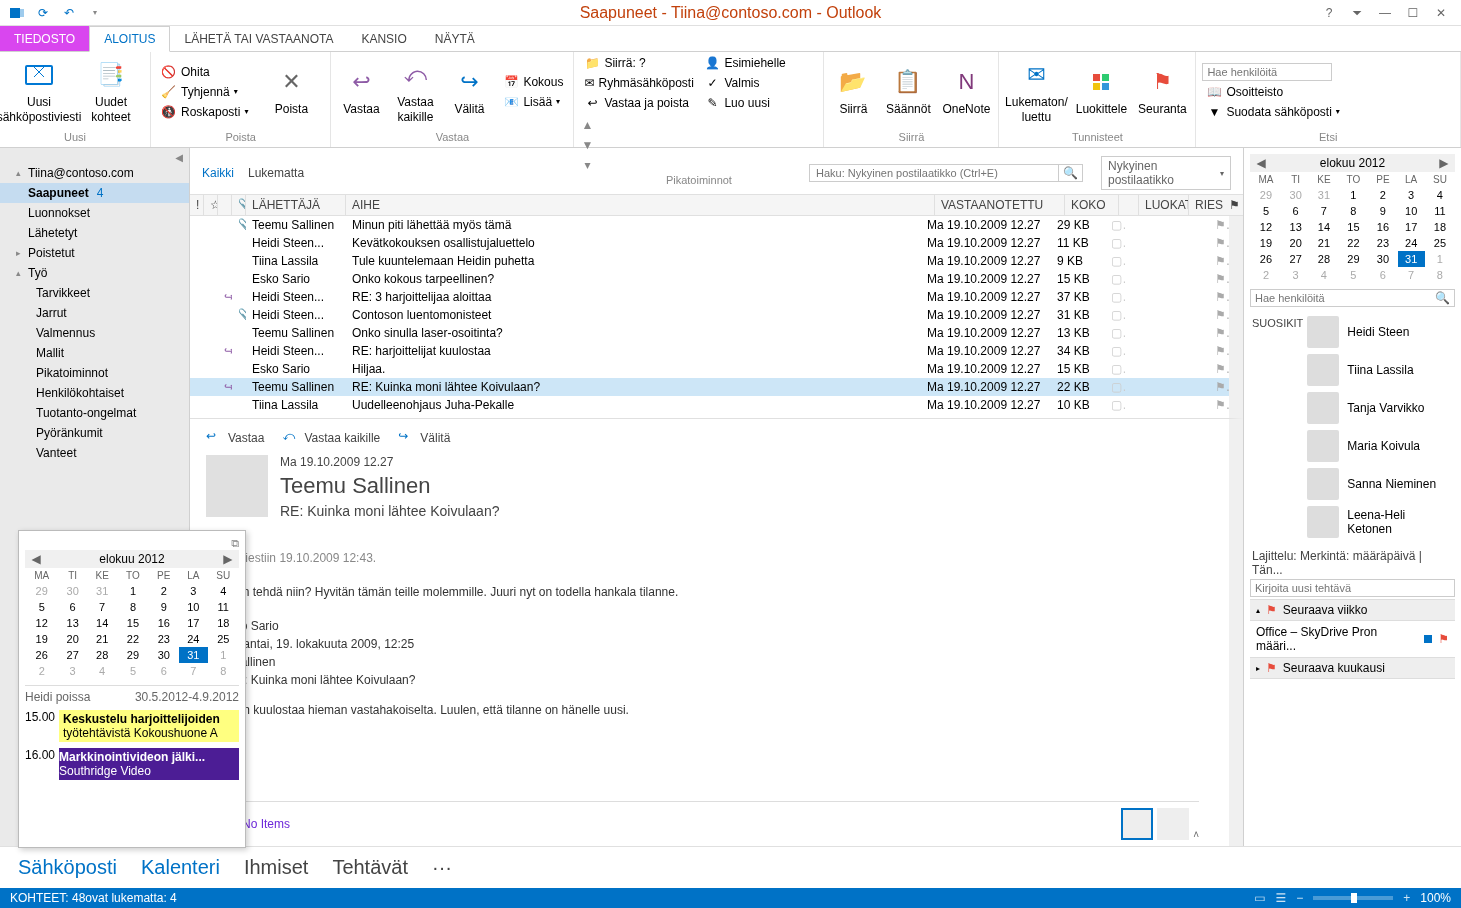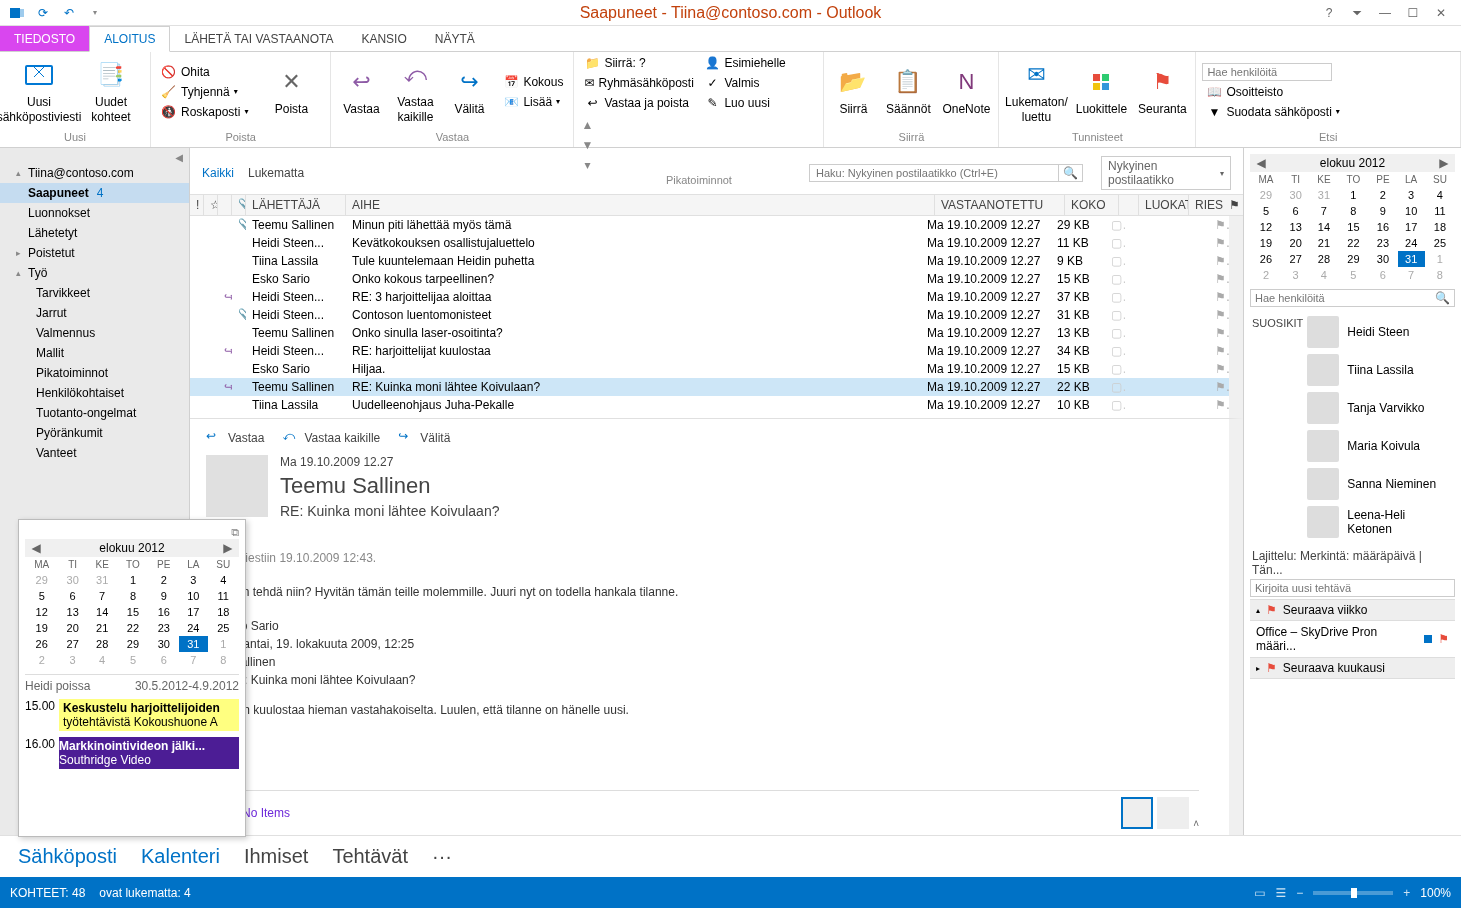--- a/index.html
+++ b/index.html
@@ -71,21 +71,21 @@
 .favhdr{font-size:11px;color:#444;padding:4px 2px}
 .fav{display:flex;align-items:center;gap:8px;padding:3px 2px;cursor:pointer}
 .fav .avatar{width:32px;height:32px;background:#ddd;border-radius:2px}
 .tasks{font-size:11px}
 .tasks .thdr{color:#444;padding:2px}
 .taskband{background:#eee;padding:3px 6px;display:flex;align-items:center;gap:6px;border-top:1px solid #ddd;border-bottom:1px solid #ddd;margin:2px 0}
 .taskrow{padding:2px 6px;display:flex;align-items:center;gap:6px}
 .footer{height:42px;display:flex;align-items:center;padding:0 18px;gap:24px;border-top:1px solid #e0e0e0}
 .footer .fnav{font-size:20px;font-weight:300;color:#444;cursor:pointer}
 .footer .fnav.active{color:#0072c6}
-.status{height:31px;background:#0072c6;color:#fff;display:flex;align-items:center;padding:0 10px;font-size:11px;gap:14px}
+.status{height:20px;background:#0072c6;color:#fff;display:flex;align-items:center;padding:0 10px;font-size:11px;}
 .status .right{margin-left:auto;display:flex;align-items:center;gap:10px}
 .status .viewbtn{color:#fff;opacity:.8;cursor:pointer}
 .peek{position:absolute;left:18px;bottom:-2px;width:228px;height:318px;background:#fff;border:1px solid #bbb;box-shadow:2px 2px 6px rgba(0,0,0,.2);z-index:50;padding:6px}
 .peek .mini-cal{margin-bottom:6px}
 .peek .aghdr{display:flex;justify-content:space-between;font-size:11px;color:#666;border-top:1px solid #ddd;padding-top:4px}
 .peek .agrow{display:flex;gap:4px;margin-top:6px;font-size:11px}
 .peek .ag1{background:#ffff80;padding:2px 4px;flex:1}
 .peek .ag2{background:#4c1d95;color:#fff;padding:2px 0;flex:1}
 .env-ico{width:28px;height:20px;border:2px solid #0078d4;border-radius:2px;position:relative}
 .env-ico:after{content:"";position:absolute;top:0;left:0;right:0;height:10px;background:linear-gradient(135deg,transparent 48%,#0078d4 48%,#0078d4 52%,transparent 52%),linear-gradient(-135deg,transparent 48%,#0078d4 48%,#0078d4 52%,transparent 52%)}

